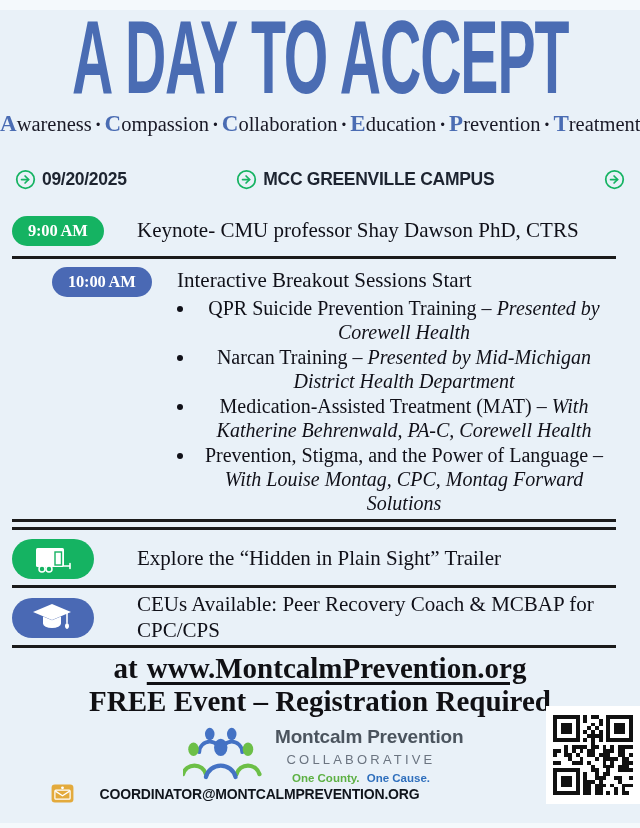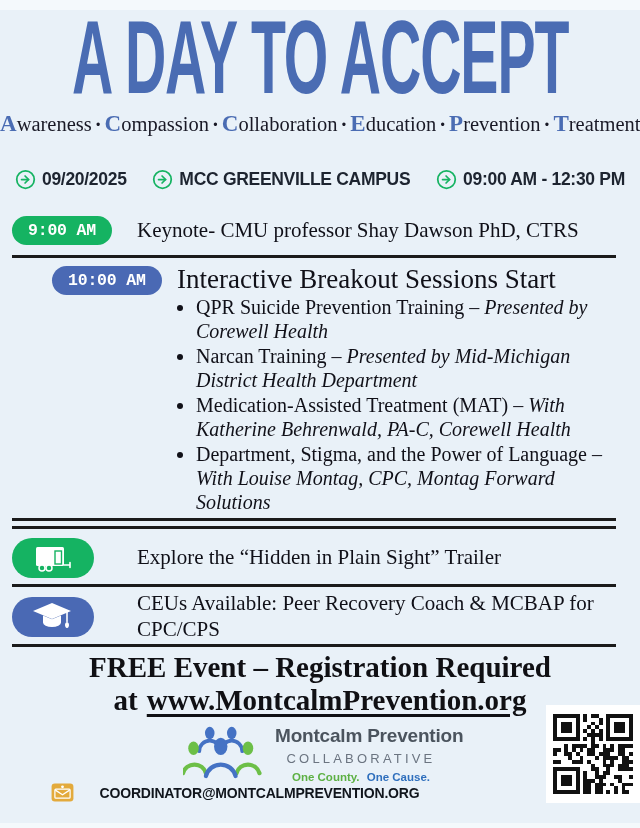--- a/index.html
+++ b/index.html
@@ -26,32 +26,32 @@
   .info-item{display:flex;align-items:center;gap:6px;
      font-family:"Liberation Sans","DejaVu Sans",sans-serif;font-weight:bold;font-size:17.5px;
      letter-spacing:-.3px;color:#1d2430;white-space:nowrap;}
   .info-item svg{flex:none;}
 
   
   .row{display:flex;align-items:center;}
   .pill-col{flex:none;width:125px;margin-left:12px;}
   .content-col{flex:1;padding-right:14px;font-size:21px;line-height:1.2;color:#101018;}
   .time-pill{display:inline-block;padding:5px 16px;border-radius:18px;color:#fff;
-     font-family:Liberation Mono, monospace;font-weight:bold;font-size:16.5px;letter-spacing:-.2px;}
+     font-family:Liberation Serif, serif;font-weight:bold;font-size:16.5px;letter-spacing:-.2px;}
   .time-pill.green{background:var(--green,#15b362);}
   .time-pill.blue{background:var(--pill-blue,#4a69b4);}
   .icon-pill{width:82px;height:40px;border-radius:20px;display:flex;align-items:center;justify-content:center;}
   .icon-pill.blue{background:var(--pill-blue,#4a69b4);}
   .icon-pill.green{background:var(--green,#15b362);}
 
   .row-keynote{margin-top:26px;}
   .row-breakout{margin-top:7px;align-items:flex-start;padding-left:40px;}
   .row-breakout .pill-col{padding-top:1px;}
-  .breakout-heading{font-size:27px;line-height:28px;}
-  ul.breakout-list{margin:2px 14px 0 0;padding-left:19px;list-style:disc;}
+  .breakout-heading{font-size:21px;line-height:28px;}
+  ul.breakout-list{margin:2px 14px 0 0;padding-left:19px;list-style:disc;text-align:center;}
   ul.breakout-list li{font-size:20px;line-height:24px;margin:0 0 1px;}
   ul.breakout-list i{font-style:italic;}
 
   .divider{height:3px;background:#1b1b1b;margin-left:12px;margin-right:24px;}
   .divider.d1{margin-top:10px;}
   .divider.d2{margin-top:3px;}
   .divider.d3{margin-top:5px;}
   .divider.d4{margin-top:6px;}
   .divider.d5{margin-top:2px;}
   .row-lunch{margin-top:8px;}
@@ -108,21 +108,20 @@
           <path d="M11.5 8l4 4-4 4"></path>
         </svg>
       <span>MCC GREENVILLE CAMPUS</span>
     </div>
     <div class="info-item">
       <svg width="21" height="21" viewBox="0 0 24 24" fill="none" stroke="#15b362" stroke-width="2" stroke-linecap="round" stroke-linejoin="round">
           <circle cx="12" cy="12" r="10"></circle>
           <path d="M7.5 12h8"></path>
           <path d="M11.5 8l4 4-4 4"></path>
         </svg>
-      <span>09:00 AM - 12:30 PM</span>
     </div>
   </div>
 
   <div class="row row-keynote">
     <div class="pill-col">
       <span class="time-pill green">9:00 AM</span>
     </div>
     <div class="content-col">Keynote- CMU professor Shay Dawson PhD, CTRS</div>
   </div>
 
@@ -131,21 +130,21 @@
   <div class="row row-breakout">
     <div class="pill-col">
       <span class="time-pill blue">10:00 AM</span>
     </div>
     <div class="content-col">
       <div class="breakout-heading">Interactive Breakout Sessions Start</div>
       <ul class="breakout-list">
           <li><span>QPR Suicide Prevention Training – </span><i>Presented by Corewell Health</i></li>
           <li><span>Narcan Training – </span><i>Presented by Mid-Michigan District Health Department</i></li>
           <li><span>Medication-Assisted Treatment (MAT) – </span><i>With Katherine Behrenwald, PA-C, Corewell Health</i></li>
-          <li><span>Department, Stigma, and the Power of Language – </span><i>With Louise Montag, CPC, Montag Forward Solutions</i></li>
+          <li><span>Prevention, Stigma, and the Power of Language – </span><i>With Louise Montag, CPC, Montag Forward Solutions</i></li>
         </ul>
     </div>
   </div>
 
   <div class="divider d2"></div>
 
 
   <div class="divider d3"></div>
 
   <div class="row row-trailer">
@@ -175,24 +174,24 @@
           <path d="M37,22 a2,3 0 1 0 .01,0" fill="#ffffff"></path>
         </svg>
       </span>
     </div>
     <div class="content-col">CEUs Available: Peer Recovery Coach &amp; MCBAP for CPC/CPS</div>
   </div>
 
   <div class="divider d5"></div>
 
   <div class="free-event">
-    <div>FREE Event – Registration Required</div>
     <div>
       <span class="prefix">at</span><span class="url">www.MontcalmPrevention.org</span>
     </div>
+    <div>FREE Event – Registration Required</div>
   </div>
 
   <div class="footer-area">
     <div class="logo-graphic">
       <svg width="86" height="64" viewBox="0 0 90 66" fill="none">
         <ellipse cx="28" cy="10" rx="5" ry="6.5" fill="#4472c4"></ellipse>
         <ellipse cx="51" cy="10" rx="5" ry="6.5" fill="#4472c4"></ellipse>
         <path d="M17 29 a11 11 0 0 1 22 0" stroke="#4472c4" stroke-width="4" stroke-linecap="round"></path>
         <path d="M40 29 a11 11 0 0 1 22 0" stroke="#4472c4" stroke-width="4" stroke-linecap="round"></path>
         <ellipse cx="11" cy="26" rx="5.5" ry="7" fill="#6cbf47"></ellipse>

